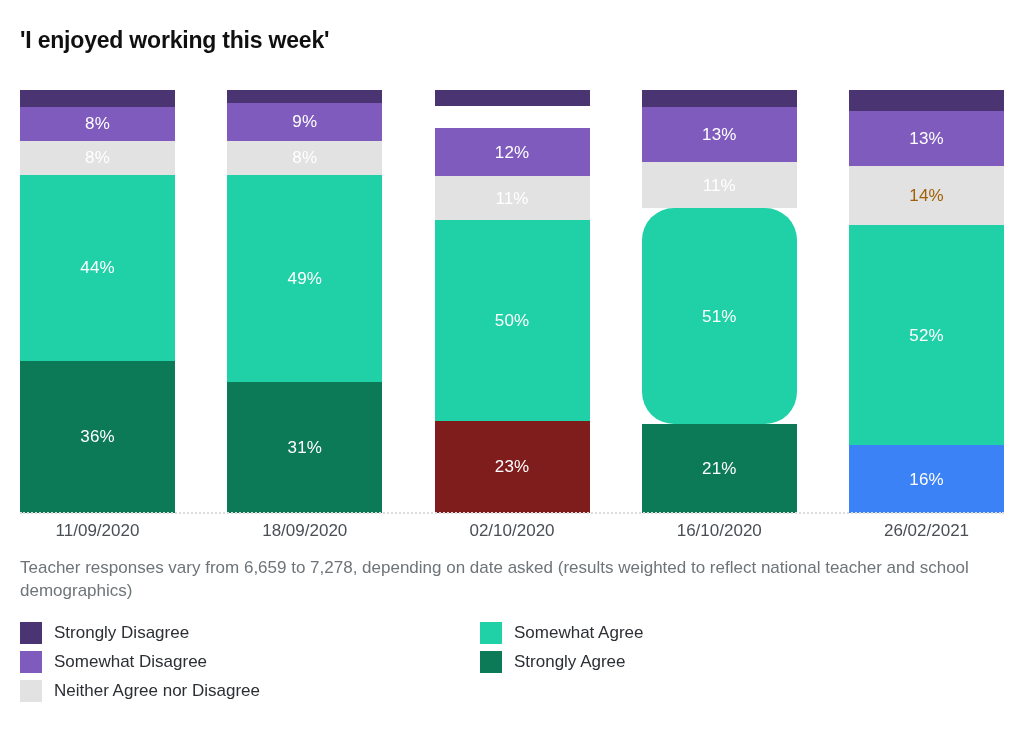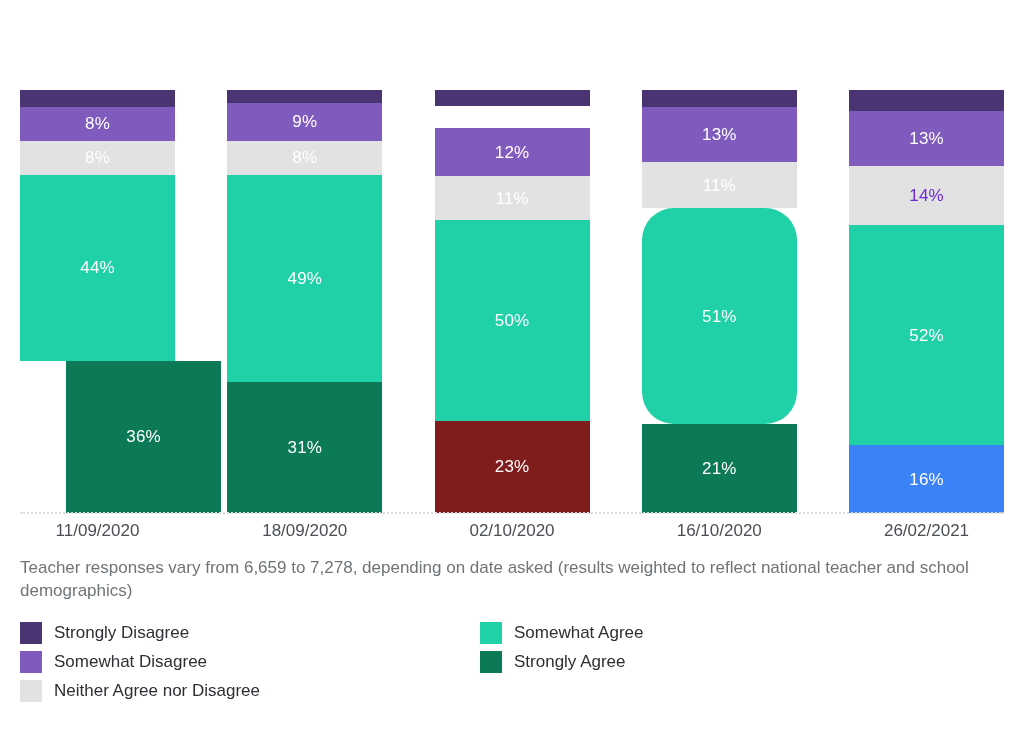--- a/index.html
+++ b/index.html
@@ -139,34 +139,35 @@
     font-size: 17px;
     color: #2c2f33;
     white-space: nowrap;
   }
 </style>
 </head>
 <body>
 
 <div class="page">
 
+  <div class="chart-title">'I enjoyed working this week'</div>
 
   <div class="plot-area">
       <div class="bar-column">
         <div class="segment" style="background: rgb(75, 52, 114); height: 4%;"></div>
         <div class="segment" style="background: rgb(127, 91, 189); height: 8%;">
           <span class="segment-label">8%</span>
         </div>
         <div class="segment" style="background: rgb(226, 226, 226); height: 8%;">
           <span class="segment-label" style="color: rgb(255, 255, 255);">8%</span>
         </div>
         <div class="segment" style="background: rgb(32, 209, 167); height: 44%;">
           <span class="segment-label">44%</span>
         </div>
-        <div class="segment" style="background: rgb(12, 122, 86); height: 36%; margin-left: 46px;">
+        <div class="segment" style="background: rgb(12, 122, 86); height: 36%;">
           <span class="segment-label">36%</span>
         </div>
       </div>
       <div class="bar-column">
         <div class="segment" style="background: rgb(75, 52, 114); height: 3%;"></div>
         <div class="segment" style="background: rgb(127, 91, 189); height: 9%;">
           <span class="segment-label">9%</span>
         </div>
         <div class="segment" style="background: rgb(226, 226, 226); height: 8%;">
           <span class="segment-label" style="color: rgb(255, 255, 255);">8%</span>
@@ -207,21 +208,21 @@
         <div class="segment" style="background: rgb(12, 122, 86); height: 21%;">
           <span class="segment-label">21%</span>
         </div>
       </div>
       <div class="bar-column">
         <div class="segment" style="background: rgb(75, 52, 114); height: 5%;"></div>
         <div class="segment" style="background: rgb(127, 91, 189); height: 13%;">
           <span class="segment-label">13%</span>
         </div>
         <div class="segment" style="background: rgb(226, 226, 226); height: 14%;">
-          <span class="segment-label" style="color: #6d28d9;">14%</span>
+          <span class="segment-label" style="color: #a16207;">14%</span>
         </div>
         <div class="segment" style="background: rgb(32, 209, 167); height: 52%;">
           <span class="segment-label">52%</span>
         </div>
         <div class="segment" style="background: #3b82f6; height: 16%;">
           <span class="segment-label">16%</span>
         </div>
       </div>
     </div>
 

